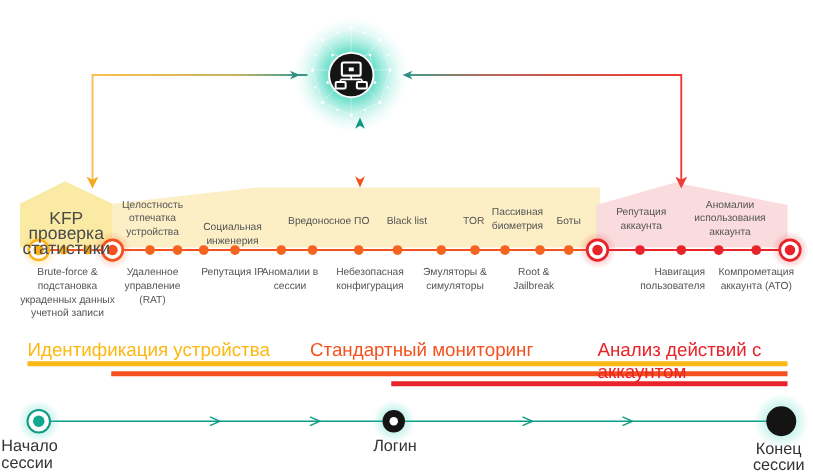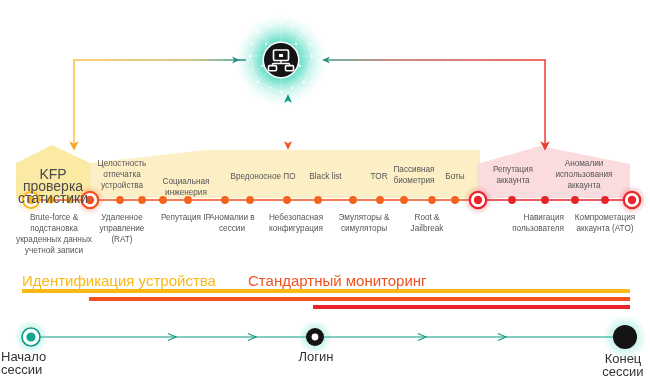--- a/index.html
+++ b/index.html
@@ -307,20 +307,21 @@
     <span>Навигация</span><br>
     <span>пользователя</span>
   </div>
   <div class="lbl lbl-bot" style="left:562px;top:212px;width:86px;">
     <span>Компрометация</span><br>
     <span>аккаунта (ATO)</span>
   </div>
 
   <div class="phase-cap" style="left:22px;top:272px;color:#FDB813;">Идентификация устройства</div>
   <div class="phase-cap" style="left:248px;top:272px;color:#F4511E;">Стандартный мониторинг</div>
+  <div class="phase-cap" style="left:478px;top:272px;color:#E8232A;">Анализ действий с аккаунтом</div>
 
   <div class="sess-cap" style="left:1px;top:350px;width:60px;text-align:left;">
     <span>Начало</span><br>
     <span>сессии</span>
   </div>
   <div class="sess-cap" style="left:290px;top:350px;width:52px;">
     <span>Логин</span>
   </div>
   <div class="sess-cap" style="left:597px;top:352px;width:52px;">
     <span>Конец</span><br>

